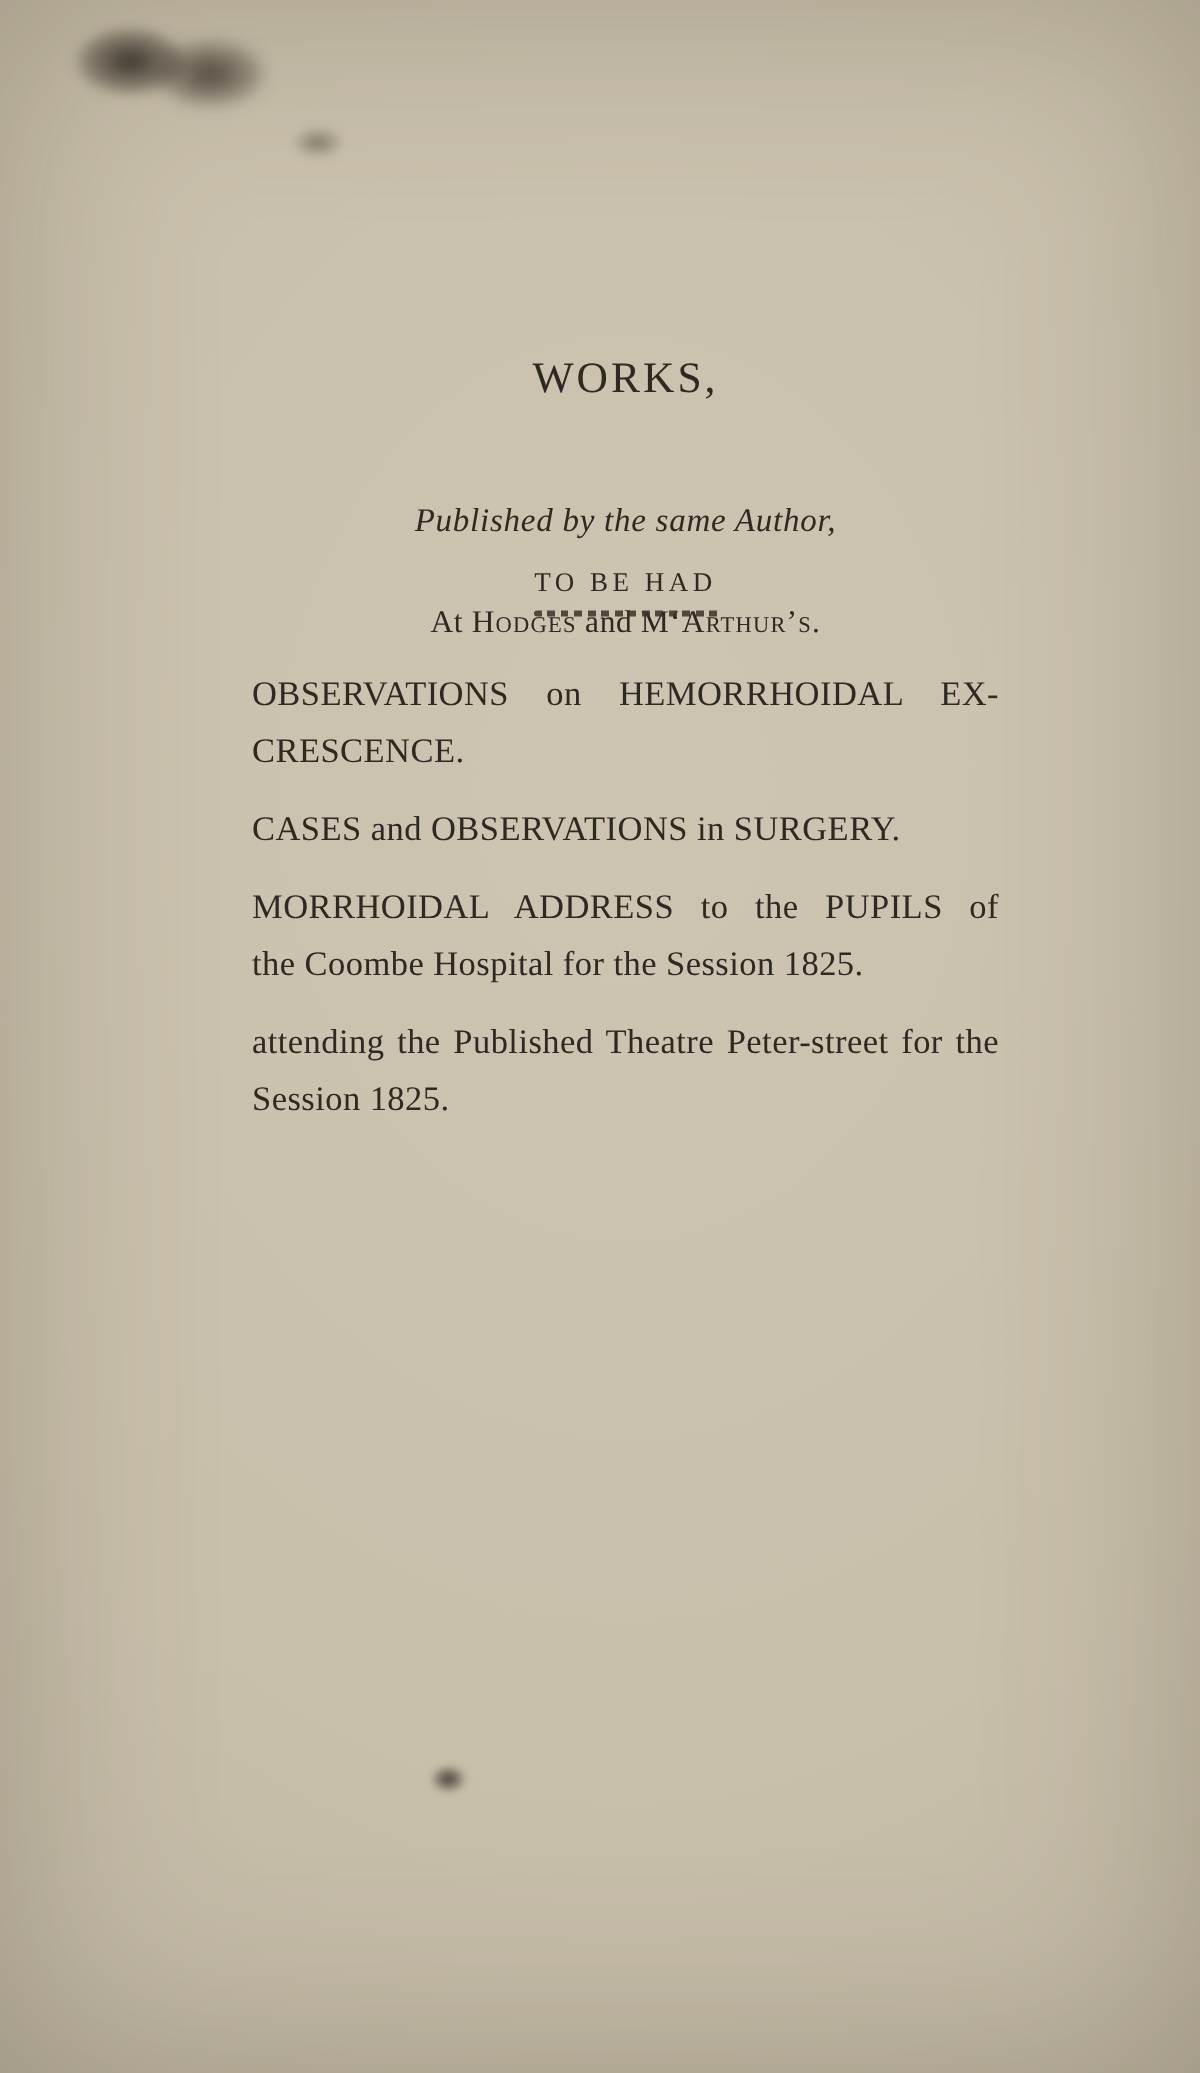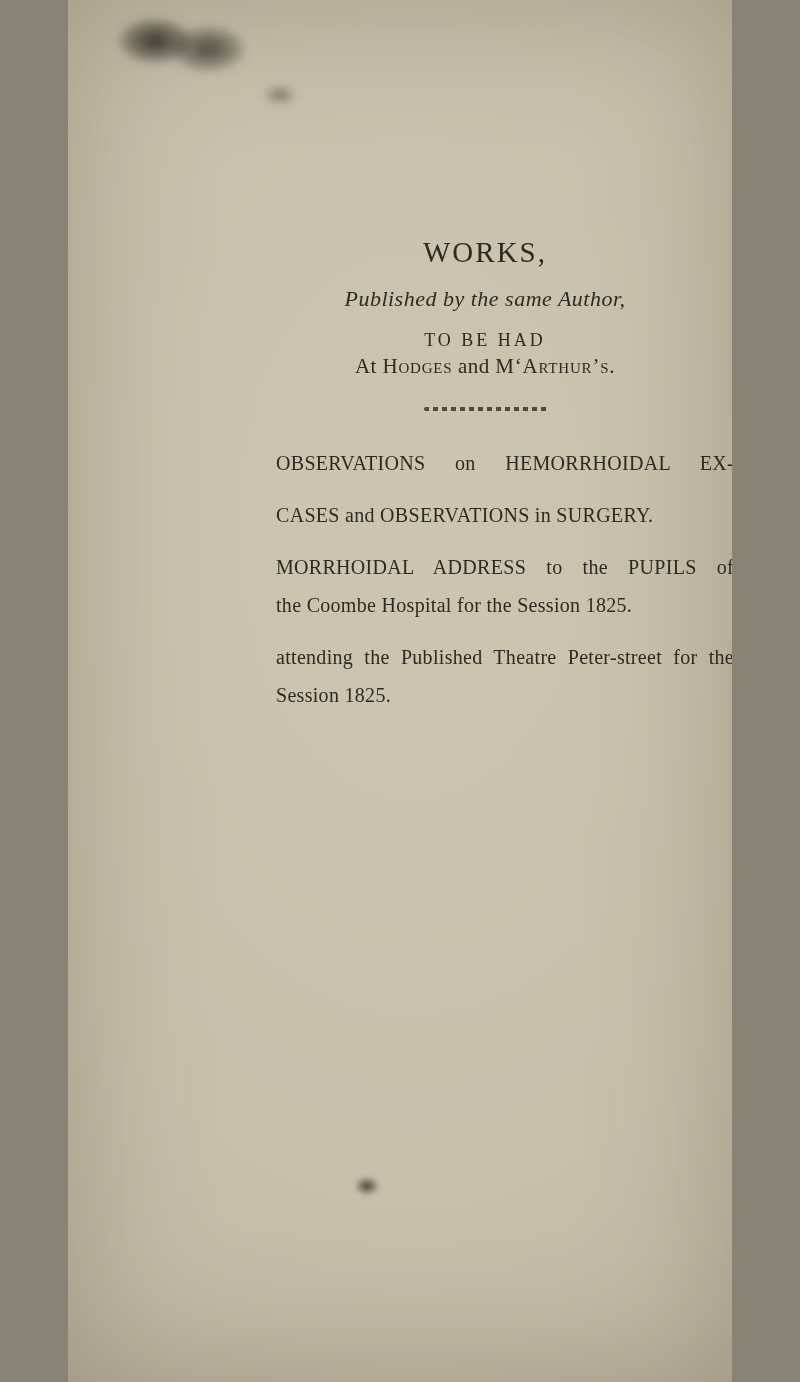--- a/index.html
+++ b/index.html
@@ -2,21 +2,21 @@
 <html><head>
 <meta charset="utf-8">
 <style>
   html, body {
     margin: 0;
     padding: 0;
     background: #8a8274;
   }
   .page {
     position: relative;
-    width: 664px;
+    width: 800px;
     height: 1382px;
     margin: 0 auto;
     overflow: hidden;
     background:
       radial-gradient(ellipse 120% 90% at 52% 38%, #cdc5b2 0%, #c8bfab 55%, #bcb3a0 88%, #b0a793 100%);
     box-shadow: inset 0 0 140px rgba(82, 72, 52, 0.30);
     font-family: "Liberation Serif", "DejaVu Serif", serif;
     color: #2e2a23;
   }
 
@@ -47,20 +47,21 @@
     filter: blur(2px);
   }
 
   
   .hdr {
     position: absolute;
     left: 34px;
     width: 766px;
     text-align: center;
     white-space: pre-wrap;
+    margin-top: 48px;
   }
   .title {
     top: 236px;
     font-size: 29px;
     letter-spacing: 2px;
     font-weight: 400;
     margin: 0;
   }
   .subtitle {
     top: 286px;
@@ -95,25 +96,24 @@
 
   
   .works {
     position: absolute;
     left: 168px;
     top: 444px;
     width: 498px;
   }
   .work { margin: 0 0 14px 0; }
   .line {
-    font-size: 20px;
+    font-size: 23px;
     line-height: 38px;
     letter-spacing: 0.3px;
     white-space: normal;
-    margin-left: 40px;
   }
   .line.full {
     text-align: justify;
     -moz-text-align-last: justify;
     text-align-last: justify;
   }
 </style>
 </head>
 <body>
 
@@ -128,20 +128,21 @@
   <div class="hdr subtitle">Published by the same Author,</div>
   <div class="hdr availability">TO BE HAD</div>
   <div class="hdr publisher"><span>At </span><span class="sc">Hodges</span><span> and </span><span class="sc">M‘Arthur’s</span><span>.</span></div>
 
   <div class="rule"></div>
 
   <div class="works">
 
     <div class="work">
       <div class="line full">OBSERVATIONS on HEMORRHOIDAL EX-</div>
+      <div class="line">CRESCENCE.</div>
     </div>
 
 
     <div class="work">
       <div class="line">CASES and OBSERVATIONS in SURGERY.</div>
     </div>
 
 
     <div class="work">
       <div class="line full">MORRHOIDAL ADDRESS to the PUPILS of</div>

